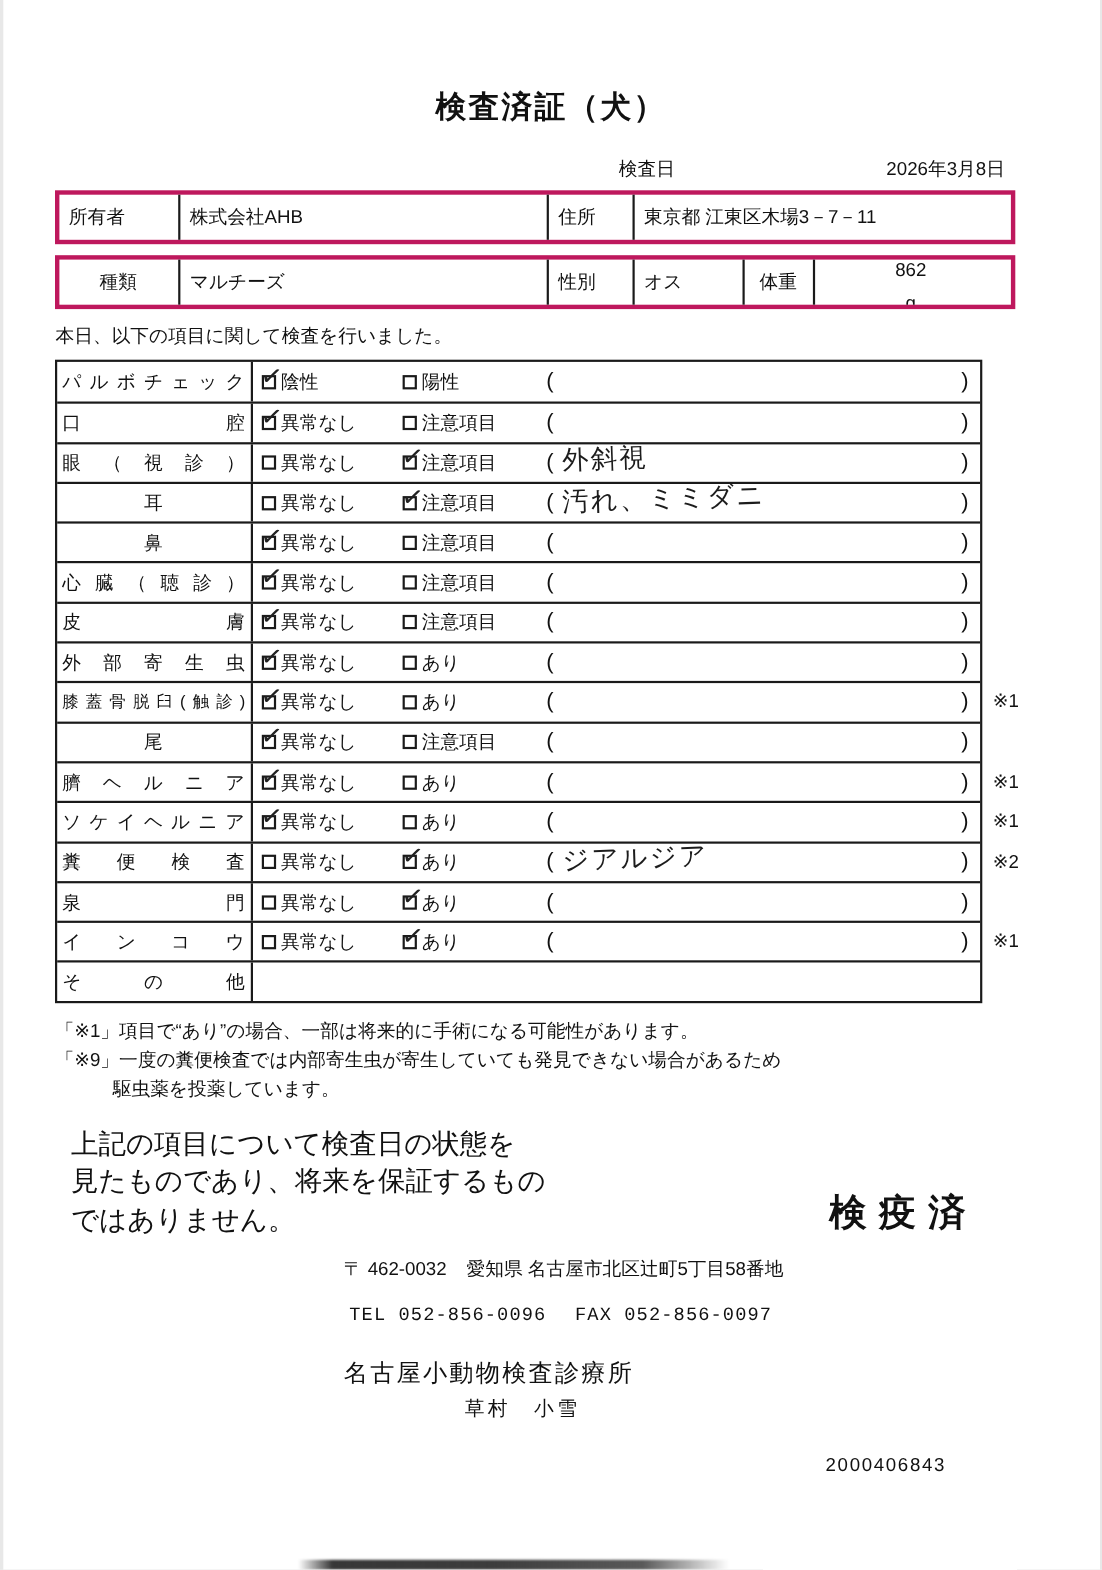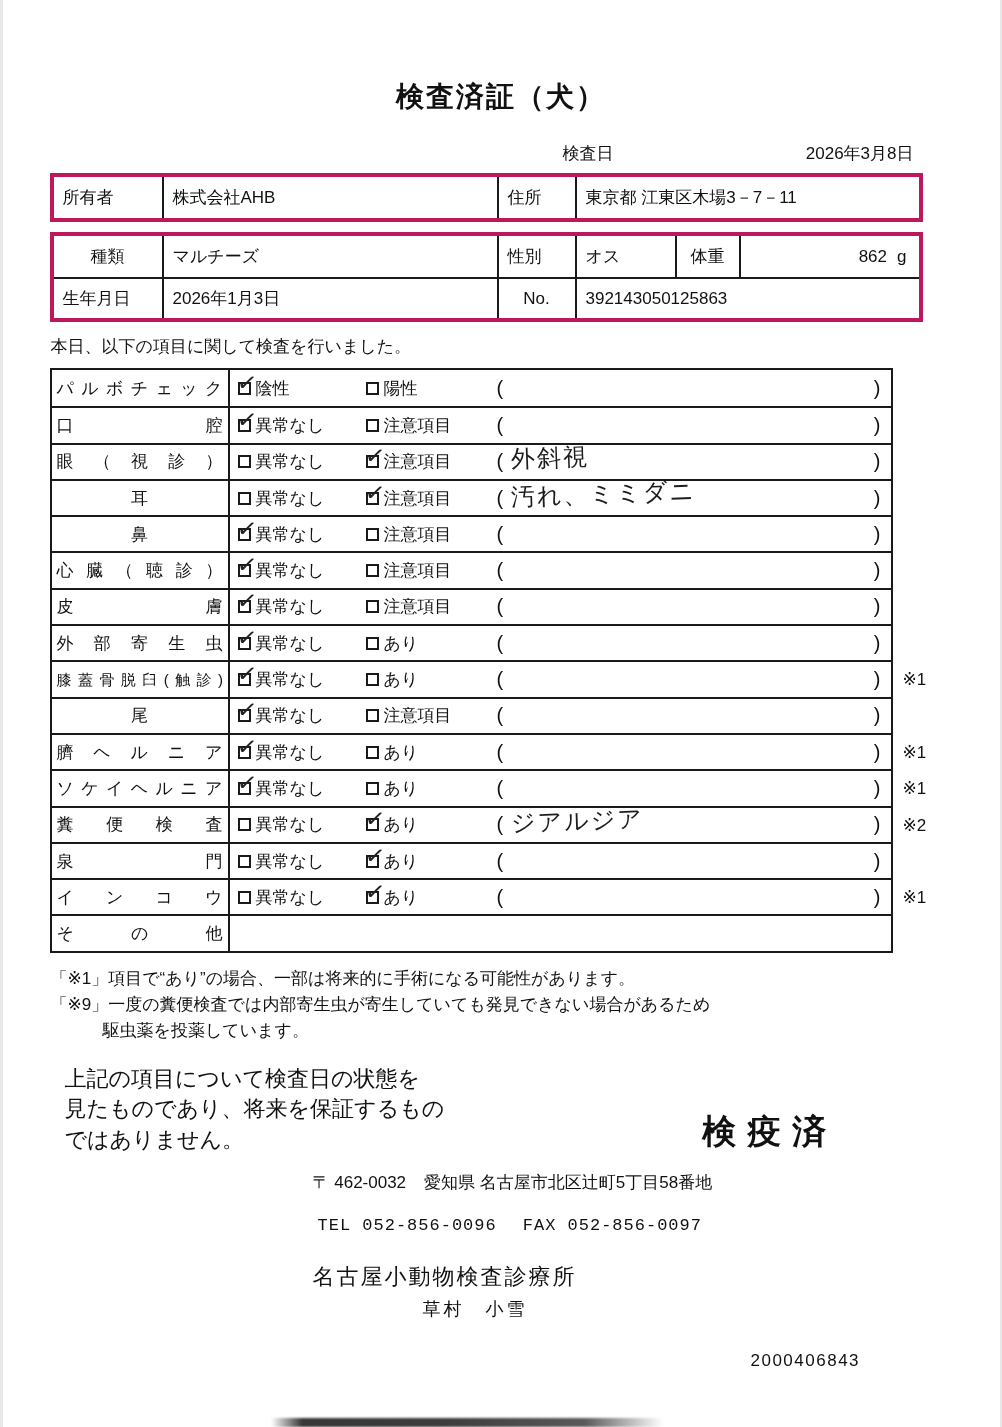--- a/index.html
+++ b/index.html
@@ -28,21 +28,21 @@
   }
   
   .info-t { margin-left:47px; width:873px; border:4px solid #be185d; font-size:17px; }
   .info-row { display:grid; align-items:center; height:41px; }
   .info-row + .info-row { border-top:2px solid #1a1a1a; }
   .row-a { grid-template-columns:108px 335px 78px 1fr; }
   .row-b { grid-template-columns:108px 335px 78px 100px 64px 1fr; }
   .cell { height:100%; display:flex; align-items:center; padding:0 9px; overflow:hidden; white-space:nowrap; }
   .cell + .cell { border-left:2px solid #1a1a1a; }
   .cell.center { justify-content:center; }
-  .cell.wval { justify-content:flex-end; gap:10px; padding-right:12px; }
+  .cell.wval { justify-content:flex-start; gap:10px; padding-right:12px;flex-direction:column; }
   .gap10 { height:10px; }
   .intro { margin:13px 0 10px 48px; font-size:17px; }
 
   
   .insp { margin-left:47px; width:843px; border:2px solid #1a1a1a; }
   .insp-row { position:relative; display:flex; align-items:stretch; height:36.3px; }
   .insp-row + .insp-row { border-top:2px solid #1a1a1a; }
   .row-label {
     width:178px; border-right:2px solid #1a1a1a;
     display:flex; align-items:center; justify-content:space-between;
@@ -71,21 +71,21 @@
     transform:rotate(-2deg);
     letter-spacing:2px; white-space:nowrap;
     font-family:"DejaVu Sans",cursive;
   }
   .note-mark { position:absolute; left:851px; top:7px; width:50px; font-size:17px; }
 
   .notes { margin:13px 0 0 48px; font-size:17px; line-height:1.55; }
   .notes .indent { padding-left:52px; }
 
   .bottom-flex { display:flex; align-items:flex-end; margin:19px 0 0 62px; }
-  .disclaimer { font-size:22px; line-height:1.38; }
+  .disclaimer { font-size:25px; line-height:1.38; }
   .stamp {
     margin-left:258px; font-size:34px; letter-spacing:11px;
     font-weight:600; white-space:nowrap;
   }
   .addr-line { margin:16px 0 0 310px; font-size:17px; display:flex; gap:18px; white-space:nowrap; }
   .tel-line { margin:22px 0 0 315px; font-size:17px; letter-spacing:1px; display:flex; gap:26px; font-family:"Liberation Mono","DejaVu Sans Mono","Liberation Sans",sans-serif; }
   .clinic { margin:27px 0 0 310px; font-size:22px; letter-spacing:2px; }
   .vet { margin:5px 0 0 420px; font-size:18px; letter-spacing:3px; }
   .serial { margin:30px 0 0 748px; font-size:17px; letter-spacing:1.5px; }
   .artifact {
@@ -122,26 +122,20 @@
       <div class="cell center">種類</div>
       <div class="cell">マルチーズ</div>
       <div class="cell">性別</div>
       <div class="cell">オス</div>
       <div class="cell center">体重</div>
       <div class="cell wval">
         <span>862</span>
         <span>g</span>
       </div>
     </div>
-    <div class="info-row row-a">
-      <div class="cell">生年月日</div>
-      <div class="cell">2026年1月3日</div>
-      <div class="cell center">No.</div>
-      <div class="cell">392143050125863</div>
-    </div>
   </div>
 
   <div class="intro">本日、以下の項目に関して検査を行いました。</div>
 
   <div class="insp" id="insp-rows">
     <div class="insp-row">
       <div class="row-label">
           <span>パ</span>
           <span>ル</span>
           <span>ボ</span>

